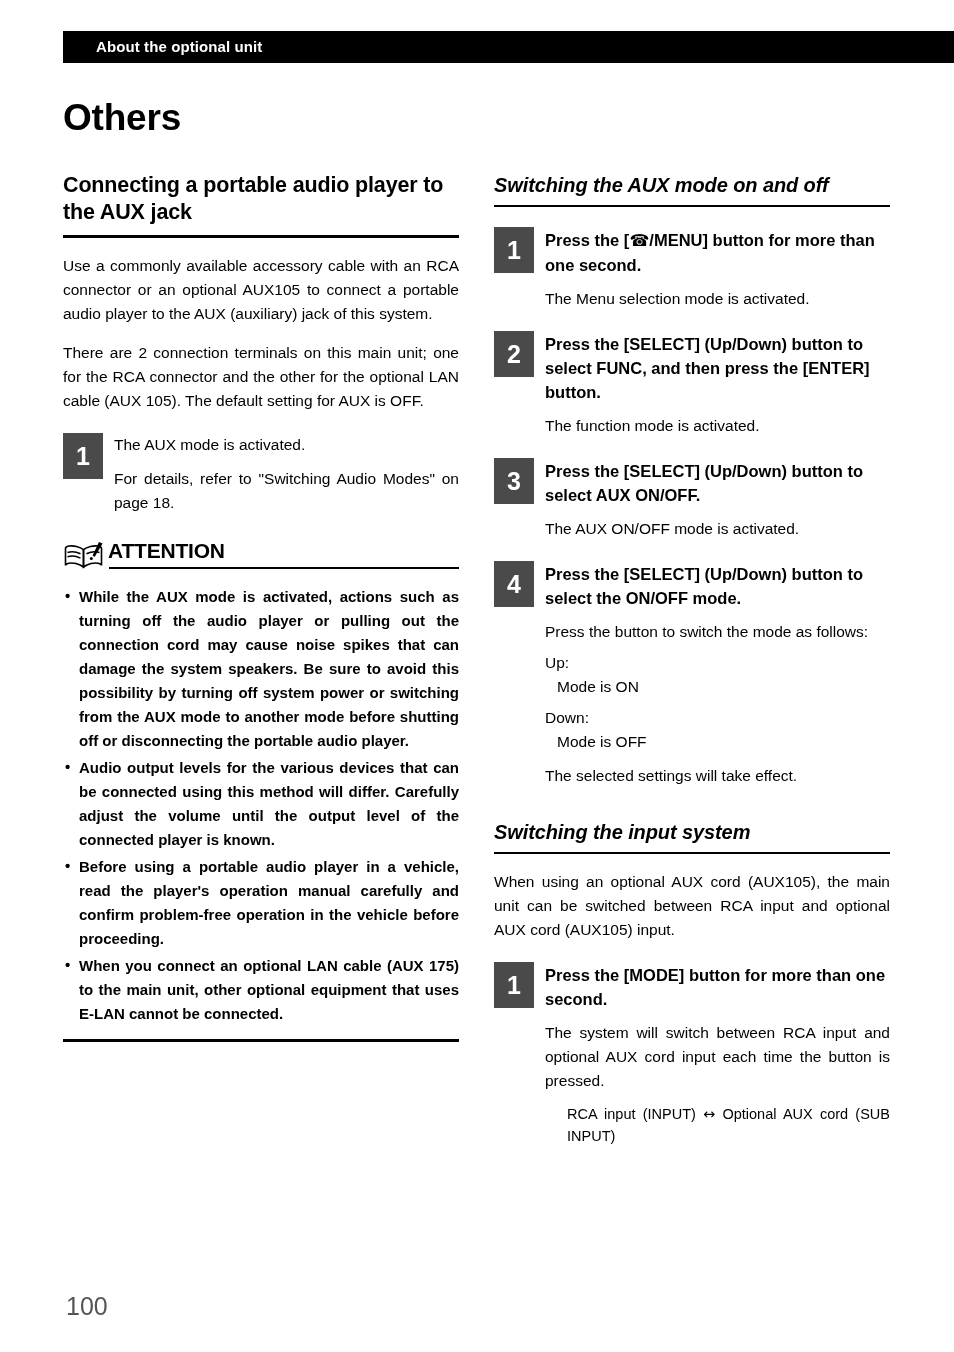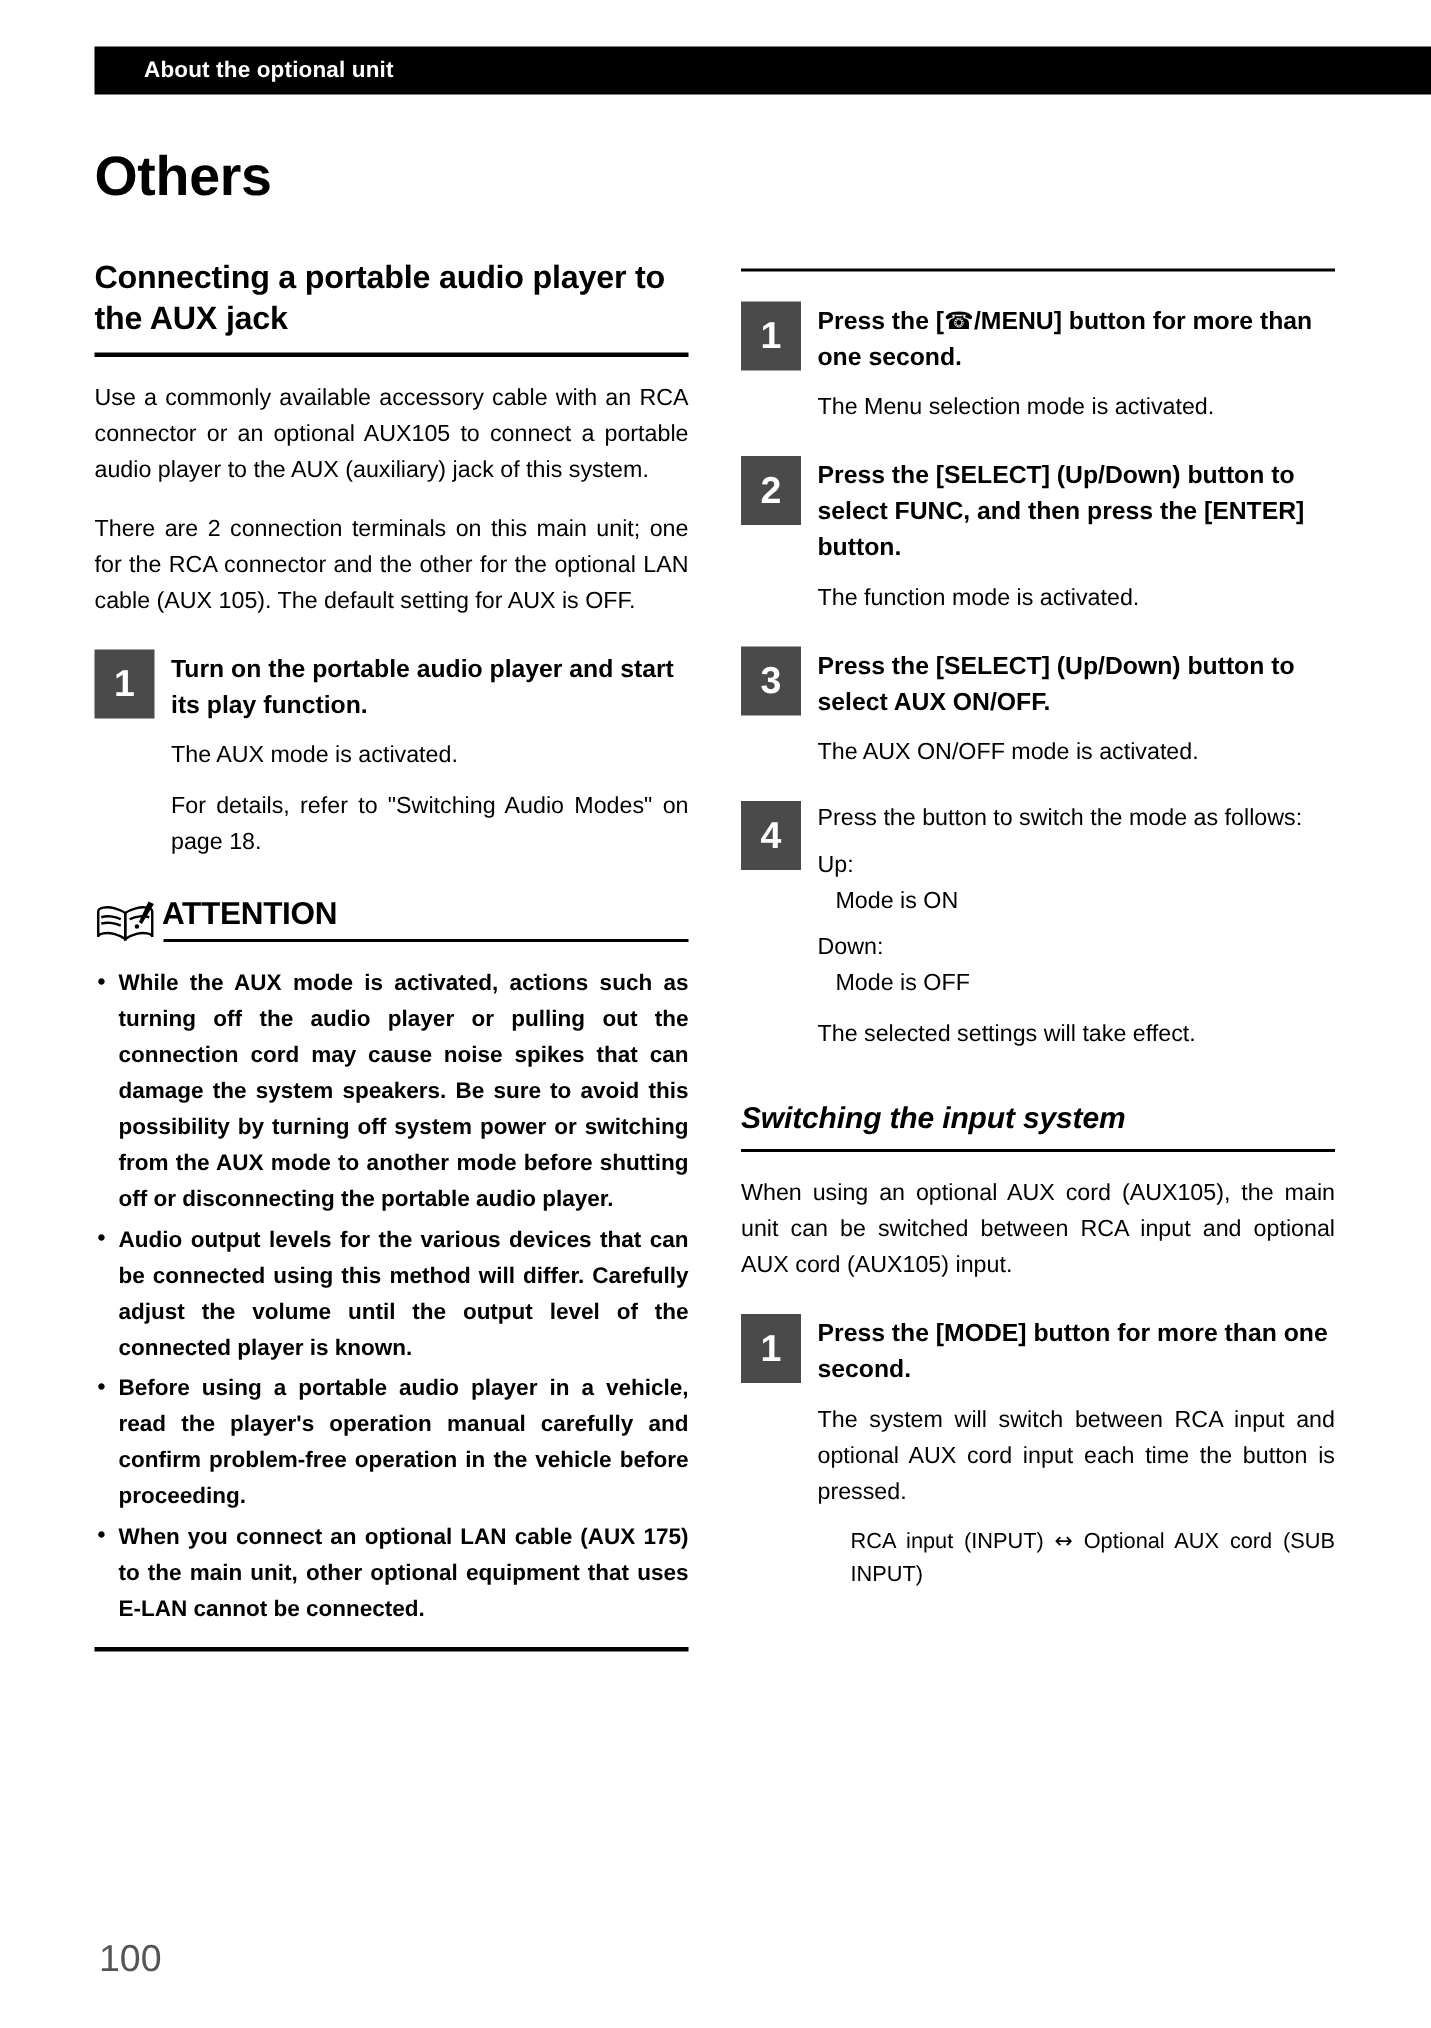--- a/index.html
+++ b/index.html
@@ -226,21 +226,20 @@
   <div class="col col-left">
 
     <h2 class="sec-head">Connecting a portable audio player to the AUX jack</h2>
     <hr class="rule">
 
     <p class="body first">Use a commonly available accessory cable with an RCA connector or an optional AUX105 to connect a portable audio player to the AUX (auxiliary) jack of this system.</p>
     <p class="body">There are 2 connection terminals on this main unit; one for the RCA connector and the other for the optional LAN cable (AUX 105). The default setting for AUX is OFF.</p>
 
     <div class="step">
       <div class="step-num">1</div>
-      <p class="step-title">Turn on the portable audio player and start its play function.</p>
       <p class="step-body nojust">The AUX mode is activated.</p>
       <p class="step-body">For details, refer to "Switching Audio Modes" on page 18.</p>
     </div>
 
     <div class="attention">
       <div class="attention-head">
         <span class="book-icon">
           <svg width="46" height="30" viewBox="0 0 46 30" xmlns="http://www.w3.org/2000/svg">
             <g fill="none" stroke="#000" stroke-width="1.6">
               <path d="M2.5 7.5 C2.5 5.2 8 4 13.5 5.6 C18 6.9 20.5 8.6 20.5 8.6
@@ -267,20 +266,21 @@
         <li>Before using a portable audio player in a vehicle, read the player's operation manual carefully and confirm problem-free operation in the vehicle before proceeding.</li>
         <li>When you connect an optional LAN cable (AUX 175) to the main unit, other optional equipment that uses E-LAN cannot be connected.</li>
       </ul>
 
       <hr class="attention-bottom-rule">
     </div>
   </div>
 
   <div class="col col-right">
 
+    <h2 class="sec-head-italic">Switching the AUX mode on and off</h2>
     <hr class="rule-thin">
 
     <div class="step">
       <div class="step-num">1</div>
       <p class="step-title"><span>Press the [</span><span class="phone-glyph">☎</span><span>/MENU] button for more than one second.</span></p>
       <p class="step-body nojust">The Menu selection mode is activated.</p>
     </div>
 
     <div class="step">
       <div class="step-num">2</div>
@@ -289,20 +289,21 @@
     </div>
 
     <div class="step">
       <div class="step-num">3</div>
       <p class="step-title">Press the [SELECT] (Up/Down) button to select AUX ON/OFF.</p>
       <p class="step-body nojust">The AUX ON/OFF mode is activated.</p>
     </div>
 
     <div class="step">
       <div class="step-num">4</div>
+      <p class="step-title">Press the [SELECT] (Up/Down) button to select the ON/OFF mode.</p>
       <p class="step-body">Press the button to switch the mode as follows:</p>
       <p class="step-body nojust tight">
         <span>Up:</span>
         <span class="sub-ind">Mode is ON</span>
       </p>
       <p class="step-body nojust tight">
         <span>Down:</span>
         <span class="sub-ind">Mode is OFF</span>
       </p>
       <p class="step-body nojust">The selected settings will take effect.</p>

